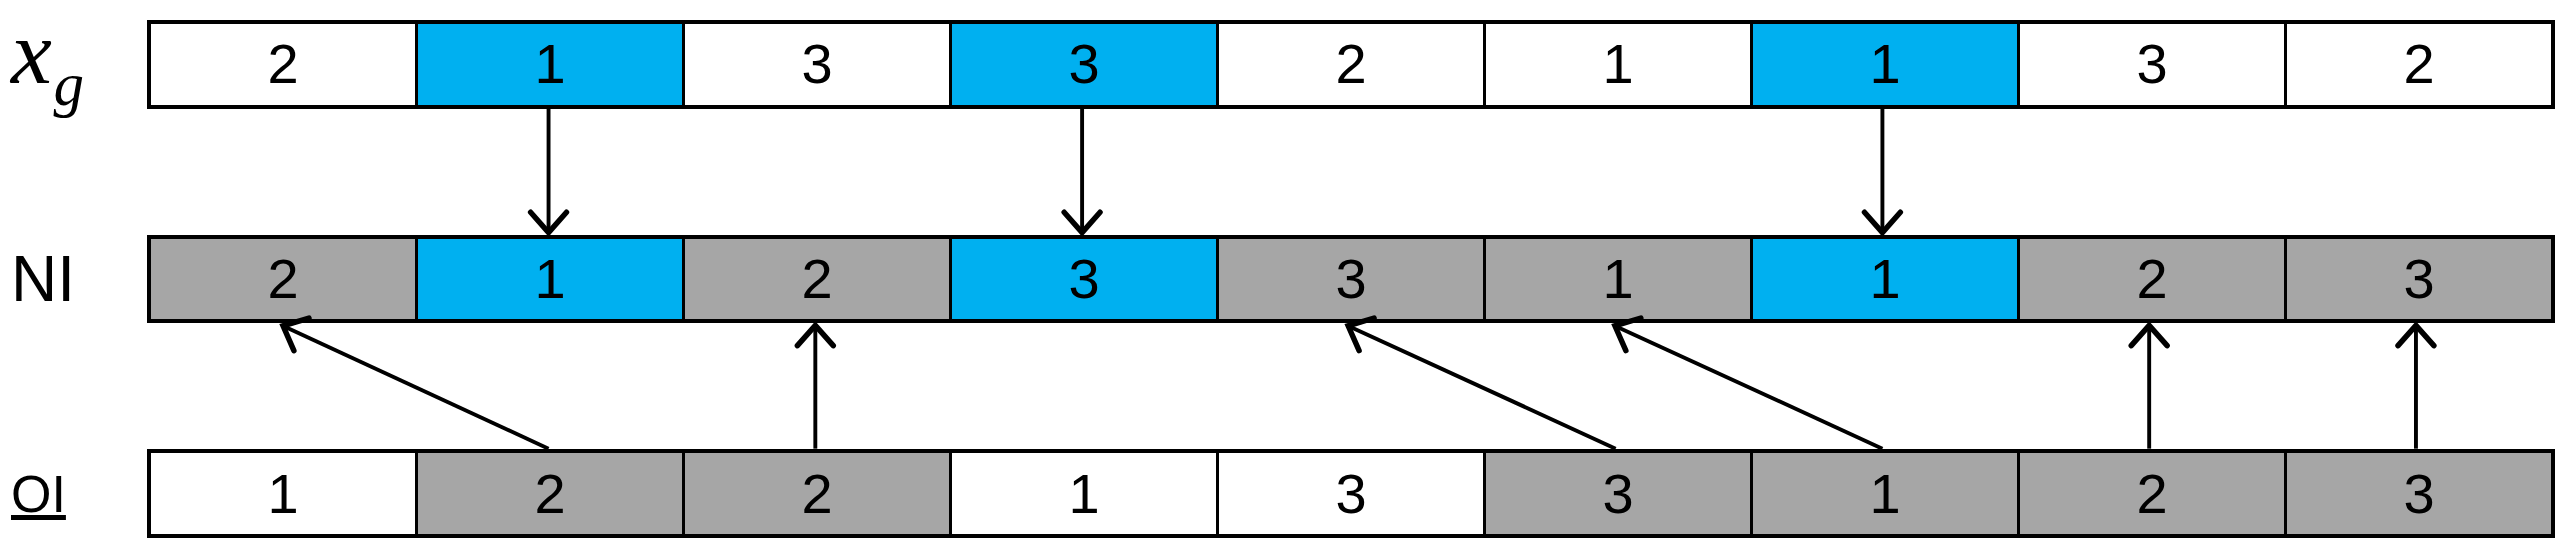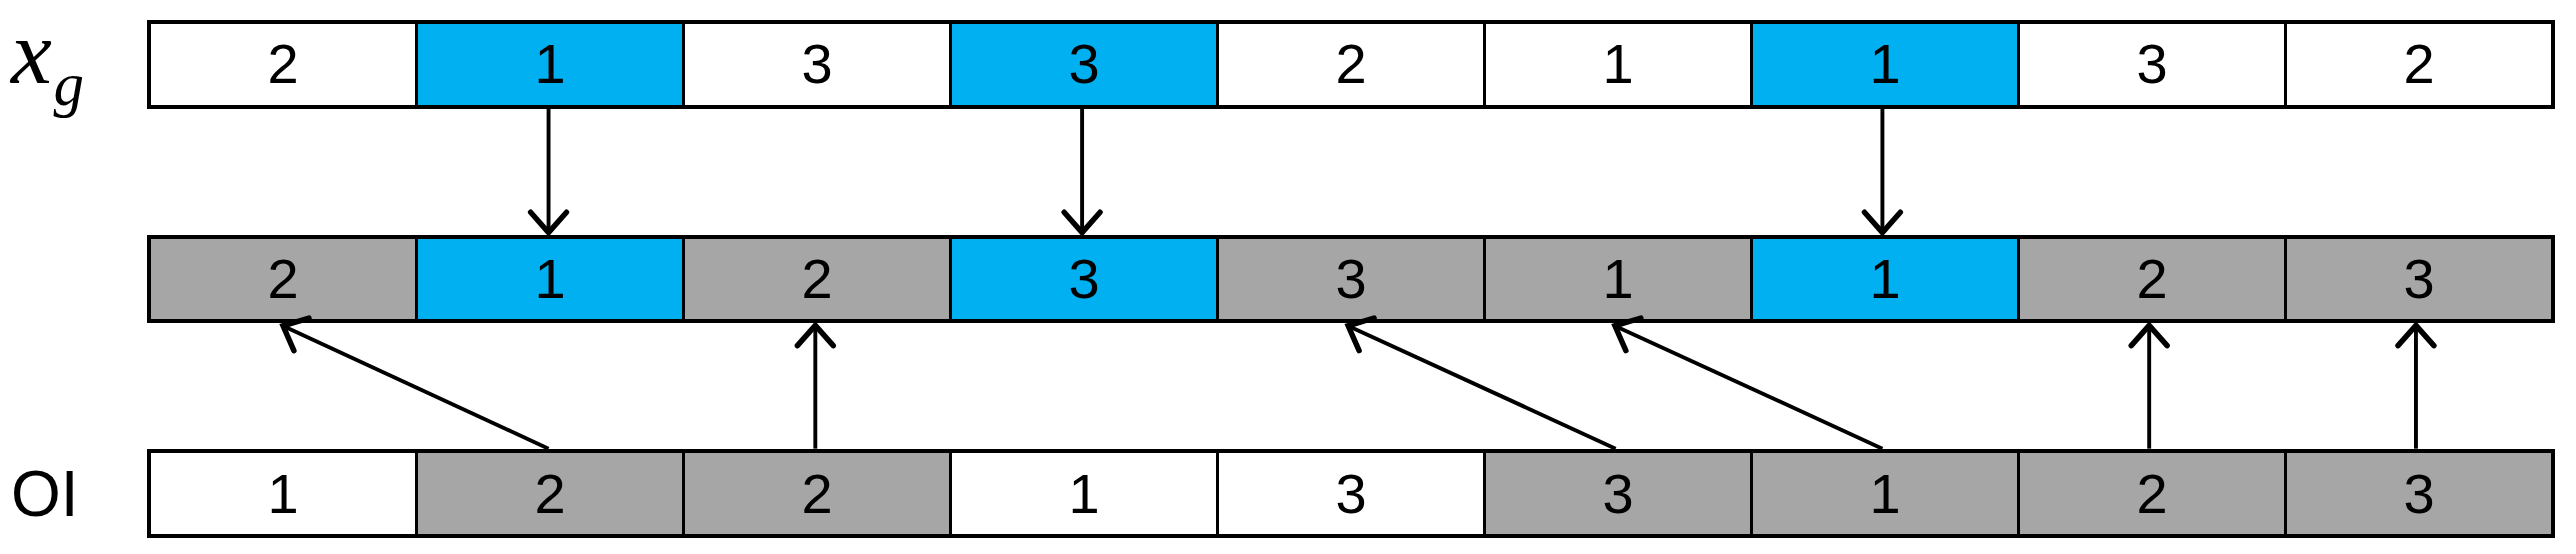--- a/index.html
+++ b/index.html
@@ -21,37 +21,38 @@
     border-left:3.9px solid #000;
     font-family:"Liberation Sans",sans-serif;
   }
   .cell:first-child{border-left:none;}
 
   .row-label{
     position:absolute;left:11px;width:133px;color:#000;
     display:flex;align-items:center;
   }
   #label-ni{top:235px;height:88px;font-size:64px;}
-  #label-oi{top:449px;height:89px;font-size:64px;}
+  #label-oi{top:449px;height:89px;font-size:52px;text-decoration:underline;}
   #label-xg{top:6.2px;height:117px;align-items:flex-start;
     font-family:"Liberation Serif",serif;font-style:italic;}
   #label-xg .var{font-size:92px;line-height:1;}
   #label-xg .sub{font-size:61px;line-height:1;position:relative;top:48px;left:1.6px;}
 
   #arrow-layer{position:absolute;left:0;top:0;width:2576px;height:554px;pointer-events:none;}
 </style>
 </head>
 <body>
 
 <div id="canvas">
 
   <div class="row-label" id="label-xg">
     <span class="var">x</span>
       <span class="sub">g</span>
   </div>
+  <div class="row-label" id="label-ni">NI</div>
   <div class="row-label" id="label-oi">OI</div>
 
   <div class="cellrow" id="row-xg">
       <div class="cell" style="background: rgb(255, 255, 255);">2</div>
       <div class="cell" style="background: rgb(0, 176, 240);">1</div>
       <div class="cell" style="background: rgb(255, 255, 255);">3</div>
       <div class="cell" style="background: rgb(0, 176, 240);">3</div>
       <div class="cell" style="background: rgb(255, 255, 255);">2</div>
       <div class="cell" style="background: rgb(255, 255, 255);">1</div>
       <div class="cell" style="background: rgb(0, 176, 240);">1</div>

